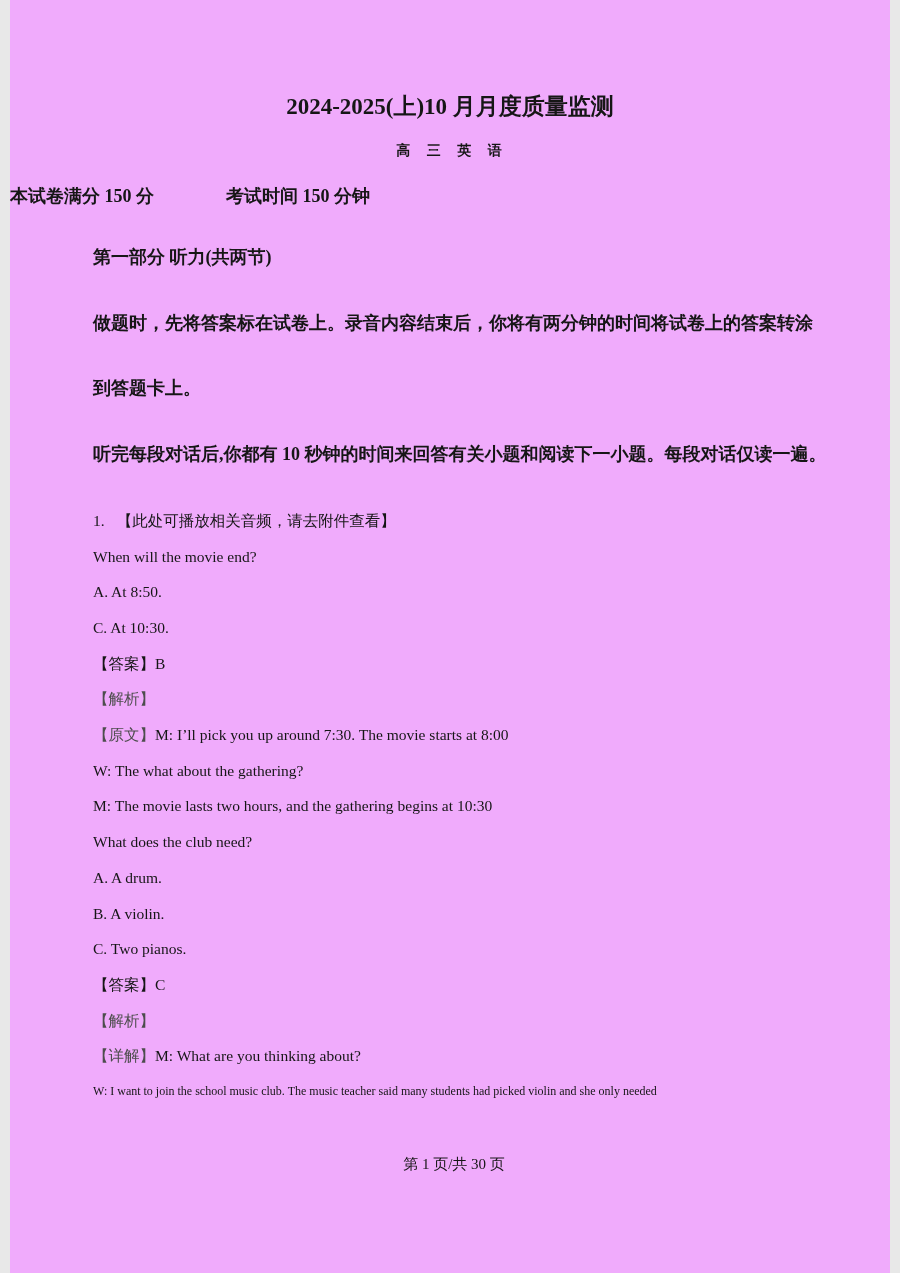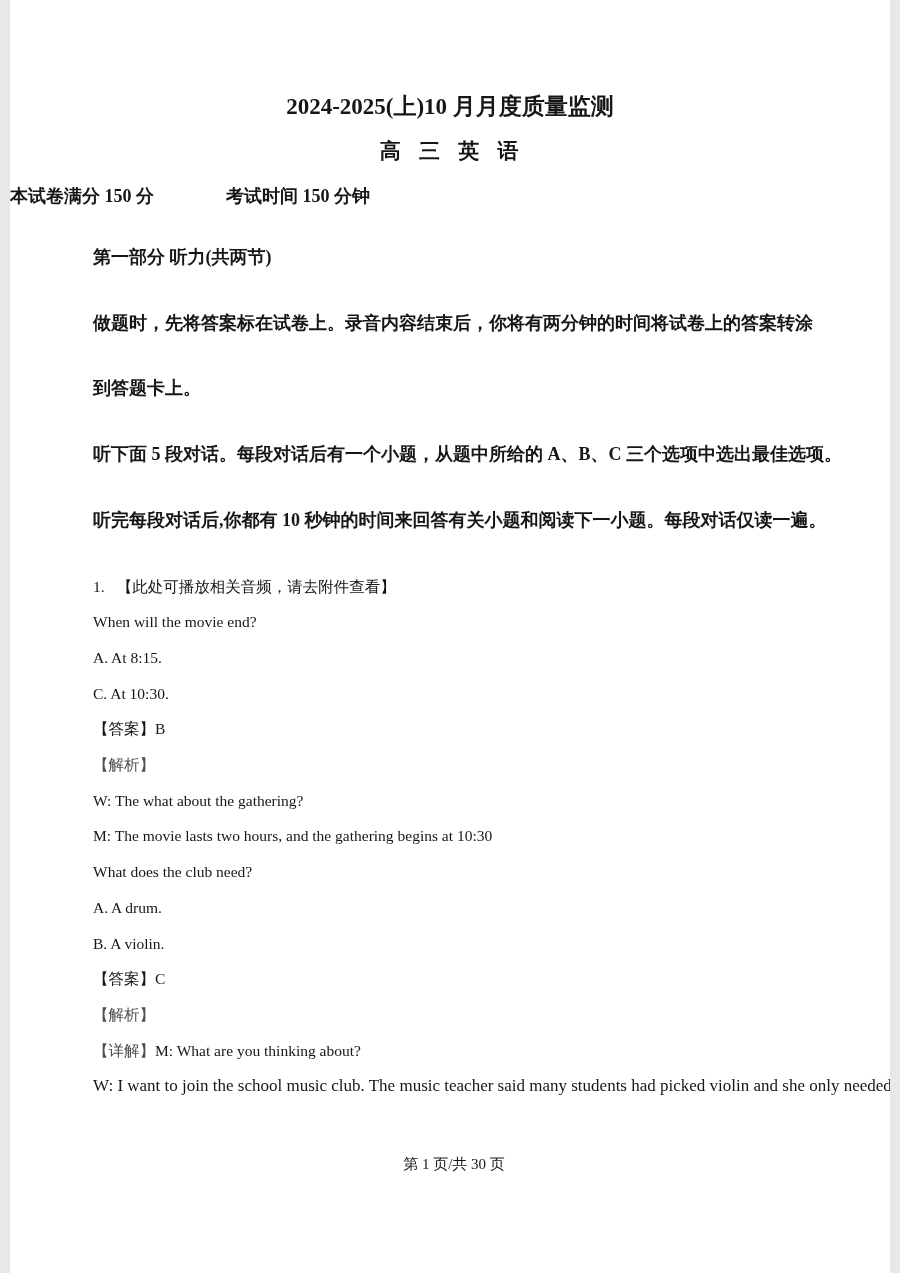--- a/index.html
+++ b/index.html
@@ -1,50 +1,50 @@
 <!DOCTYPE html>
 <html lang="zh"><head>
 <meta charset="utf-8">
 <style>
   html,body { margin:0; padding:0; background:#e8e8e8; }
   .page {
     position:relative;
     width:880px; height:1273px;
     margin:0 auto;
-    background:#ffffff;
+    background:#f0abfc;
     color:#161616;
     font-family:"Liberation Serif","DejaVu Serif",serif;
     overflow:hidden;
   }
   
   .doc-title {
     margin:0; padding-top:90px;
     font-size:23px; line-height:34px;
     font-weight:bold; text-align:center;
   }
   .doc-subtitle {
     margin:12px 0 0;
-    font-size:21px; line-height:30px;
+    font-size:14px; line-height:30px;
     font-weight:bold; text-align:center;
     word-spacing:9px; letter-spacing:2px;
   }
   .score-row {
     margin-top:16px;
     display:flex; gap:72px;
     font-size:18px; line-height:28px; font-weight:bold;
   }
   
   .content { margin:6px 80px 0 83px; }
   .ln { line-height:35.7px; font-size:15.5px; white-space:nowrap; }
   .ins { font-size:18px; font-weight:bold;margin-top:30px; }
   .gap-top { margin-top:30px; }
   .num { display:inline-block; }
   .audio-note { margin-left:12px; }
   .muted { color:#4d4d4d; }
-  .en-long { font-size:17px; }
+  .en-long { font-size:12px; }
   
   .page-footer {
     position:absolute; left:8px; right:0; top:1150px;
     text-align:center; font-size:15px; line-height:28px;
   }
 </style>
 </head>
 <body>
 
 <div class="page">
@@ -56,39 +56,42 @@
       <span>本试卷满分 150 分</span>
       <span>考试时间 150 分钟</span>
     </div>
   </header>
 
   <main class="content">
 
     <div class="ln ins">第一部分 听力(共两节)</div>
     <div class="ln ins">做题时，先将答案标在试卷上。录音内容结束后，你将有两分钟的时间将试卷上的答案转涂</div>
     <div class="ln ins">到答题卡上。</div>
-    <div class="ln ins">听下面 5 段对话。每段对话后有一个小题，从题中所给的 A、B、C 三个选项中选出最佳选项。</div>
     <div class="ln ins">听完每段对话后,你都有 10 秒钟的时间来回答有关小题和阅读下一小题。每段对话仅读一遍。</div>
 
     <div class="ln gap-top">
       <span class="num">1.</span><span class="audio-note">【此处可播放相关音频，请去附件查看】</span>
     </div>
     <div class="ln">When will the movie end?</div>
-    <div class="ln">A. At 8:15.</div>
+    <div class="ln">A. At 8:50.</div>
     <div class="ln">C. At 10:30.</div>
     <div class="ln">
       <span>【答案】</span><span>B</span>
     </div>
     <div class="ln muted">【解析】</div>
+    <div class="ln">
+      <span class="muted">【原文】</span><span>M: I’ll pick you up around 7:30. The movie starts at 8:00</span>
+    </div>
     <div class="ln">W: The what about the gathering?</div>
     <div class="ln">M: The movie lasts two hours, and the gathering begins at 10:30</div>
 
     <div class="ln">What does the club need?</div>
     <div class="ln">A. A drum.</div>
     <div class="ln">B. A violin.</div>
+    <div class="ln">C. Two pianos.</div>
     <div class="ln">
       <span>【答案】</span><span>C</span>
     </div>
     <div class="ln muted">【解析】</div>
     <div class="ln">
       <span class="muted">【详解】</span><span>M: What are you thinking about?</span>
     </div>
     <div class="ln en-long">W: I want to join the school music club. The music teacher said many students had picked violin and she only needed</div>
 
   </main>

